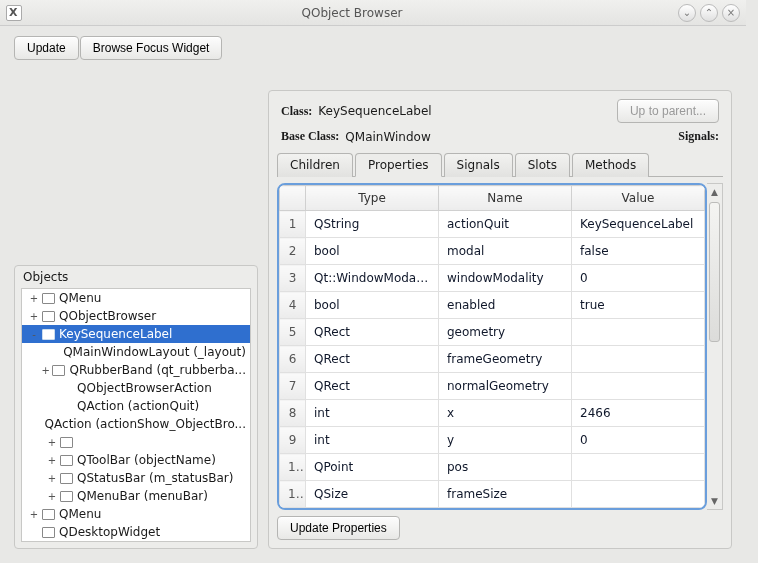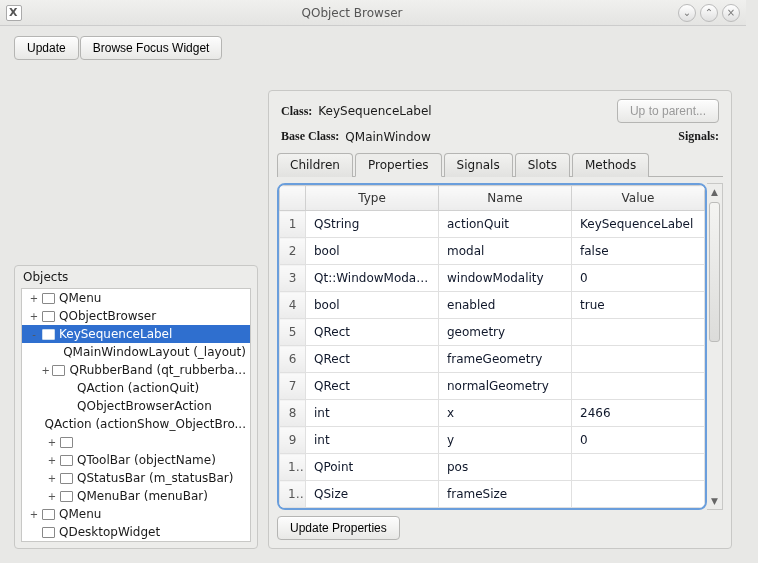--- a/index.html
+++ b/index.html
@@ -93,27 +93,27 @@
           <div class="tree-row">
             <span class="indent" style="width: 24px;"></span>
             <span class="expander">+</span>
             <span class="node-icon"></span>
             <span>QRubberBand (qt_rubberba...</span>
           </div>
           <div class="tree-row">
             <span class="indent" style="width: 24px;"></span>
             <span class="expander empty">+</span>
             <span style="width: 19px; display: inline-block;"></span>
+            <span>QObjectBrowserAction</span>
+          </div>
+          <div class="tree-row">
+            <span class="indent" style="width: 24px;"></span>
+            <span class="expander empty">+</span>
+            <span style="width: 19px; display: inline-block;"></span>
             <span>QAction (actionQuit)</span>
-          </div>
-          <div class="tree-row">
-            <span class="indent" style="width: 24px;"></span>
-            <span class="expander empty">+</span>
-            <span style="width: 19px; display: inline-block;"></span>
-            <span>QObjectBrowserAction</span>
           </div>
           <div class="tree-row">
             <span class="indent" style="width: 24px;"></span>
             <span class="expander empty">+</span>
             <span style="width: 19px; display: inline-block;"></span>
             <span>QAction (actionShow_ObjectBro...</span>
           </div>
           <div class="tree-row">
             <span class="indent" style="width: 24px;"></span>
             <span class="expander">+</span>

